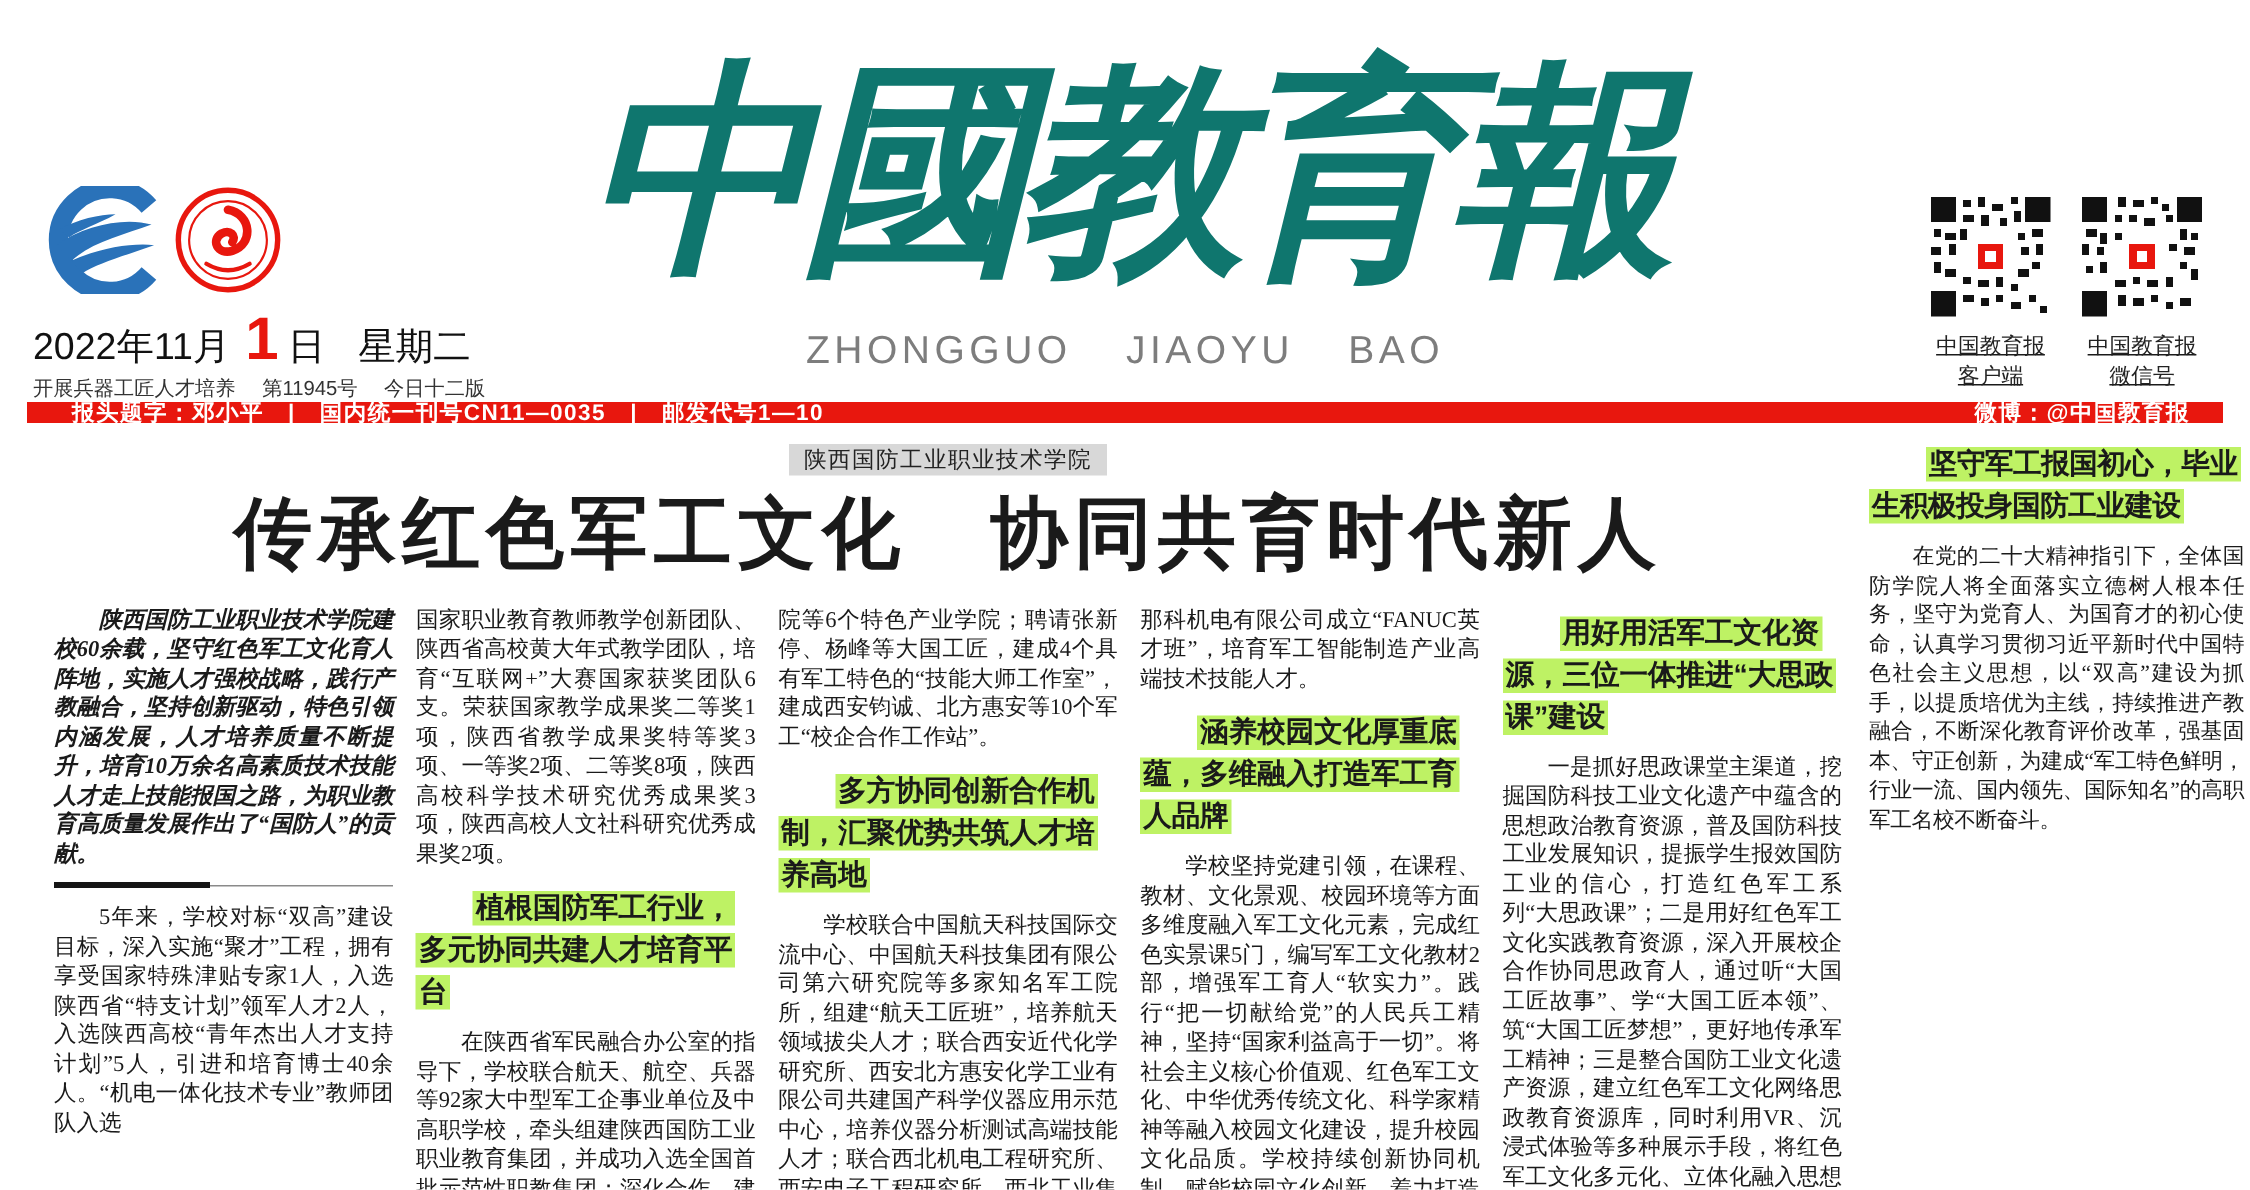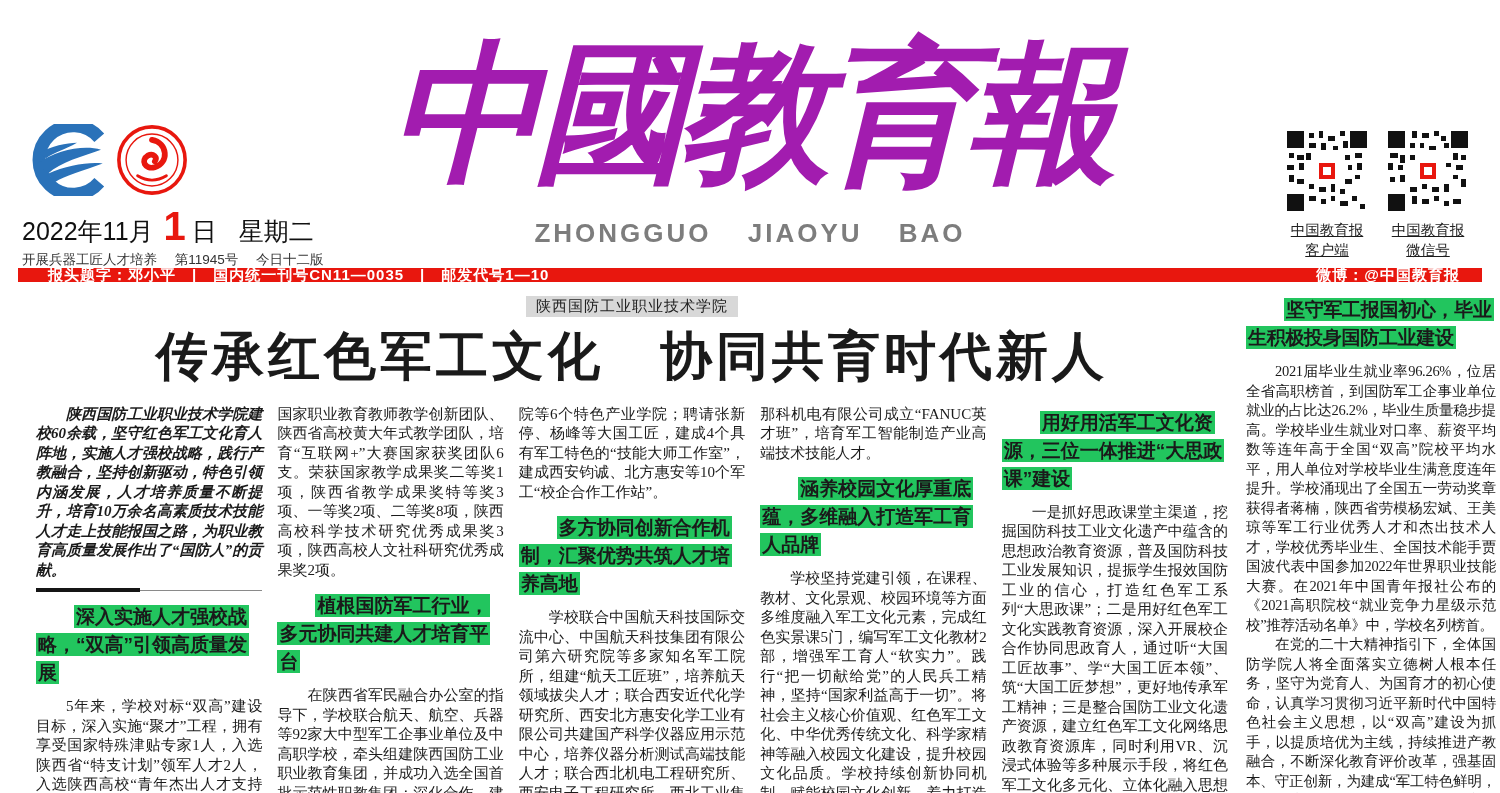--- a/index.html
+++ b/index.html
@@ -16,23 +16,23 @@
   .date-line{margin-top:8px;font-family:"Liberation Sans","DejaVu Sans",sans-serif;
     font-size:25px;color:#111;display:flex;align-items:baseline;white-space:nowrap;}
   .date-day{color:#e8170e;font-size:40px;font-weight:bold;margin:0 6px 0 10px;line-height:1;}
   .date-week{margin-left:22px;}
   .date-sub{margin-top:3px;font-family:"Liberation Sans","DejaVu Sans",sans-serif;
     font-size:13.5px;color:#333;white-space:nowrap;}
   .date-sub span{margin-right:14px;}
 
   .masthead-center{position:absolute;left:50%;top:20px;transform:translateX(-50%);
     text-align:center;white-space:nowrap;}
-  .masthead-title{color:#a21caf;font-size:152px;line-height:190px;font-weight:bold;
+  .masthead-title{color:#0f766e;font-size:152px;line-height:190px;font-weight:bold;
     font-style:italic;letter-spacing:-8px;font-family:"Liberation Serif","DejaVu Serif",serif;}
-  .masthead-pinyin{margin-top:8px;color:#7d7d7d;font-weight:bold;font-size:26px;
+  .masthead-pinyin{margin-top:8px;color:#7d7d7d;font-weight:normal;font-size:26px;
     letter-spacing:3px;word-spacing:26px;font-family:"Liberation Sans","DejaVu Sans",sans-serif;}
 
   .qr-area{position:absolute;right:32px;top:131px;display:flex;gap:21px;text-decoration:underline;}
   .qr-box{text-align:center;}
   .qr-label{margin-top:6px;font-family:"Liberation Sans","DejaVu Sans",sans-serif;
     font-size:14.5px;line-height:1.35;color:#222;}
 
   
   .red-bar{height:14px;margin:0 18px;background:#e8170e;color:#fff;
     display:flex;justify-content:space-between;align-items:center;
@@ -51,21 +51,21 @@
   .cols{display:flex;gap:15px;}
   .col{flex:1 1 0;font-size:15px;line-height:19.5px;text-align:justify;}
   .para{text-indent:2em;margin:0 0 0 0;}
   .para.cont{text-indent:0;}
   .intro{font-style:italic;font-weight:bold;}
   .intro-rule{position:relative;border-bottom:1px solid #8a8a8a;margin:7px 0 12px 0;height:3px;}
   .intro-rule::before{content:"";position:absolute;left:0;bottom:-2px;width:46%;height:4px;background:#151515;}
 
   .subhead{font-family:"Liberation Sans","DejaVu Sans",sans-serif;font-weight:bold;
     font-size:19px;line-height:28px;text-indent:2em;margin:12px 0 10px 0;text-align:left;}
-  .subhead .hl{background:#22c55e;padding:1px 2px;-webkit-box-decoration-break:clone;box-decoration-break:clone;}
+  .subhead .hl{background:#bef264;padding:1px 2px;-webkit-box-decoration-break:clone;box-decoration-break:clone;}
 
   .sidebar{width:250px;flex:0 0 auto;font-size:14.5px;line-height:19.5px;
     letter-spacing:-0.3px;text-align:justify;}
   .sidebar .subhead{margin-top:2px;font-size:19px;}
 </style>
 </head>
 <body>
 
 <div class="header">
 
@@ -226,21 +226,20 @@
     <div class="kicker-row">
       <span class="kicker">陕西国防工业职业技术学院</span>
     </div>
     <div class="headline">传承红色军工文化　协同共育时代新人</div>
 
     <div class="cols">
 
       <div class="col">
         <p class="para intro">陕西国防工业职业技术学院建校60余载，坚守红色军工文化育人阵地，实施人才强校战略，践行产教融合，坚持创新驱动，特色引领内涵发展，人才培养质量不断提升，培育10万余名高素质技术技能人才走上技能报国之路，为职业教育高质量发展作出了“国防人”的贡献。</p>
         <div class="intro-rule"></div>
-        <div class="subhead"><span class="hl">深入实施人才强校战略，“双高”引领高质量发展</span></div>
         <p class="para">5年来，学校对标“双高”建设目标，深入实施“聚才”工程，拥有享受国家特殊津贴专家1人，入选陕西省“特支计划”领军人才2人，入选陕西高校“青年杰出人才支持计划”5人，引进和培育博士40余人。“机电一体化技术专业”教师团队入选</p>
       </div>
 
       <div class="col">
         <p class="para cont">国家职业教育教师教学创新团队、陕西省高校黄大年式教学团队，培育“互联网+”大赛国家获奖团队6支。荣获国家教学成果奖二等奖1项，陕西省教学成果奖特等奖3项、一等奖2项、二等奖8项，陕西高校科学技术研究优秀成果奖3项，陕西高校人文社科研究优秀成果奖2项。</p>
         <div class="subhead"><span class="hl">植根国防军工行业，多元协同共建人才培育平台</span></div>
         <p class="para">在陕西省军民融合办公室的指导下，学校联合航天、航空、兵器等92家大中型军工企事业单位及中高职学校，牵头组建陕西国防工业职业教育集团，并成功入选全国首批示范性职教集团；深化合作，建成国家新时代航天工匠人才培养基地、兵器工匠学院、航天产业学院、人工智能产业学</p>
       </div>
 
       <div class="col">
@@ -258,18 +257,17 @@
       <div class="col">
         <div class="subhead" style="margin-top:4px;"><span class="hl">用好用活军工文化资源，三位一体推进“大思政课”建设</span></div>
         <p class="para">一是抓好思政课堂主渠道，挖掘国防科技工业文化遗产中蕴含的思想政治教育资源，普及国防科技工业发展知识，提振学生报效国防工业的信心，打造红色军工系列“大思政课”；二是用好红色军工文化实践教育资源，深入开展校企合作协同思政育人，通过听“大国工匠故事”、学“大国工匠本领”、筑“大国工匠梦想”，更好地传承军工精神；三是整合国防工业文化遗产资源，建立红色军工文化网络思政教育资源库，同时利用VR、沉浸式体验等多种展示手段，将红色军工文化多元化、立体化融入思想政治教育网络课堂。</p>
       </div>
 
     </div>
   </div>
 
   <div class="sidebar">
     <div class="subhead"><span class="hl">坚守军工报国初心，毕业生积极投身国防工业建设</span></div>
-    <p class="para">2021届毕业生就业率96.26%，位居全省高职榜首，到国防军工企事业单位就业的占比达26.2%，毕业生质量稳步提高。学校毕业生就业对口率、薪资平均数等连年高于全国“双高”院校平均水平，用人单位对学校毕业生满意度连年提升。学校涌现出了全国五一劳动奖章获得者蒋楠，陕西省劳模杨宏斌、王美琼等军工行业优秀人才和杰出技术人才，学校优秀毕业生、全国技术能手贾国波代表中国参加2022年世界职业技能大赛。在2021年中国青年报社公布的《2021高职院校“就业竞争力星级示范校”推荐活动名单》中，学校名列榜首。</p>
     <p class="para">在党的二十大精神指引下，全体国防学院人将全面落实立德树人根本任务，坚守为党育人、为国育才的初心使命，认真学习贯彻习近平新时代中国特色社会主义思想，以“双高”建设为抓手，以提质培优为主线，持续推进产教融合，不断深化教育评价改革，强基固本、守正创新，为建成“军工特色鲜明，行业一流、国内领先、国际知名”的高职军工名校不断奋斗。</p>
 
   </div>
 
 </div>
 
 </body></html>

